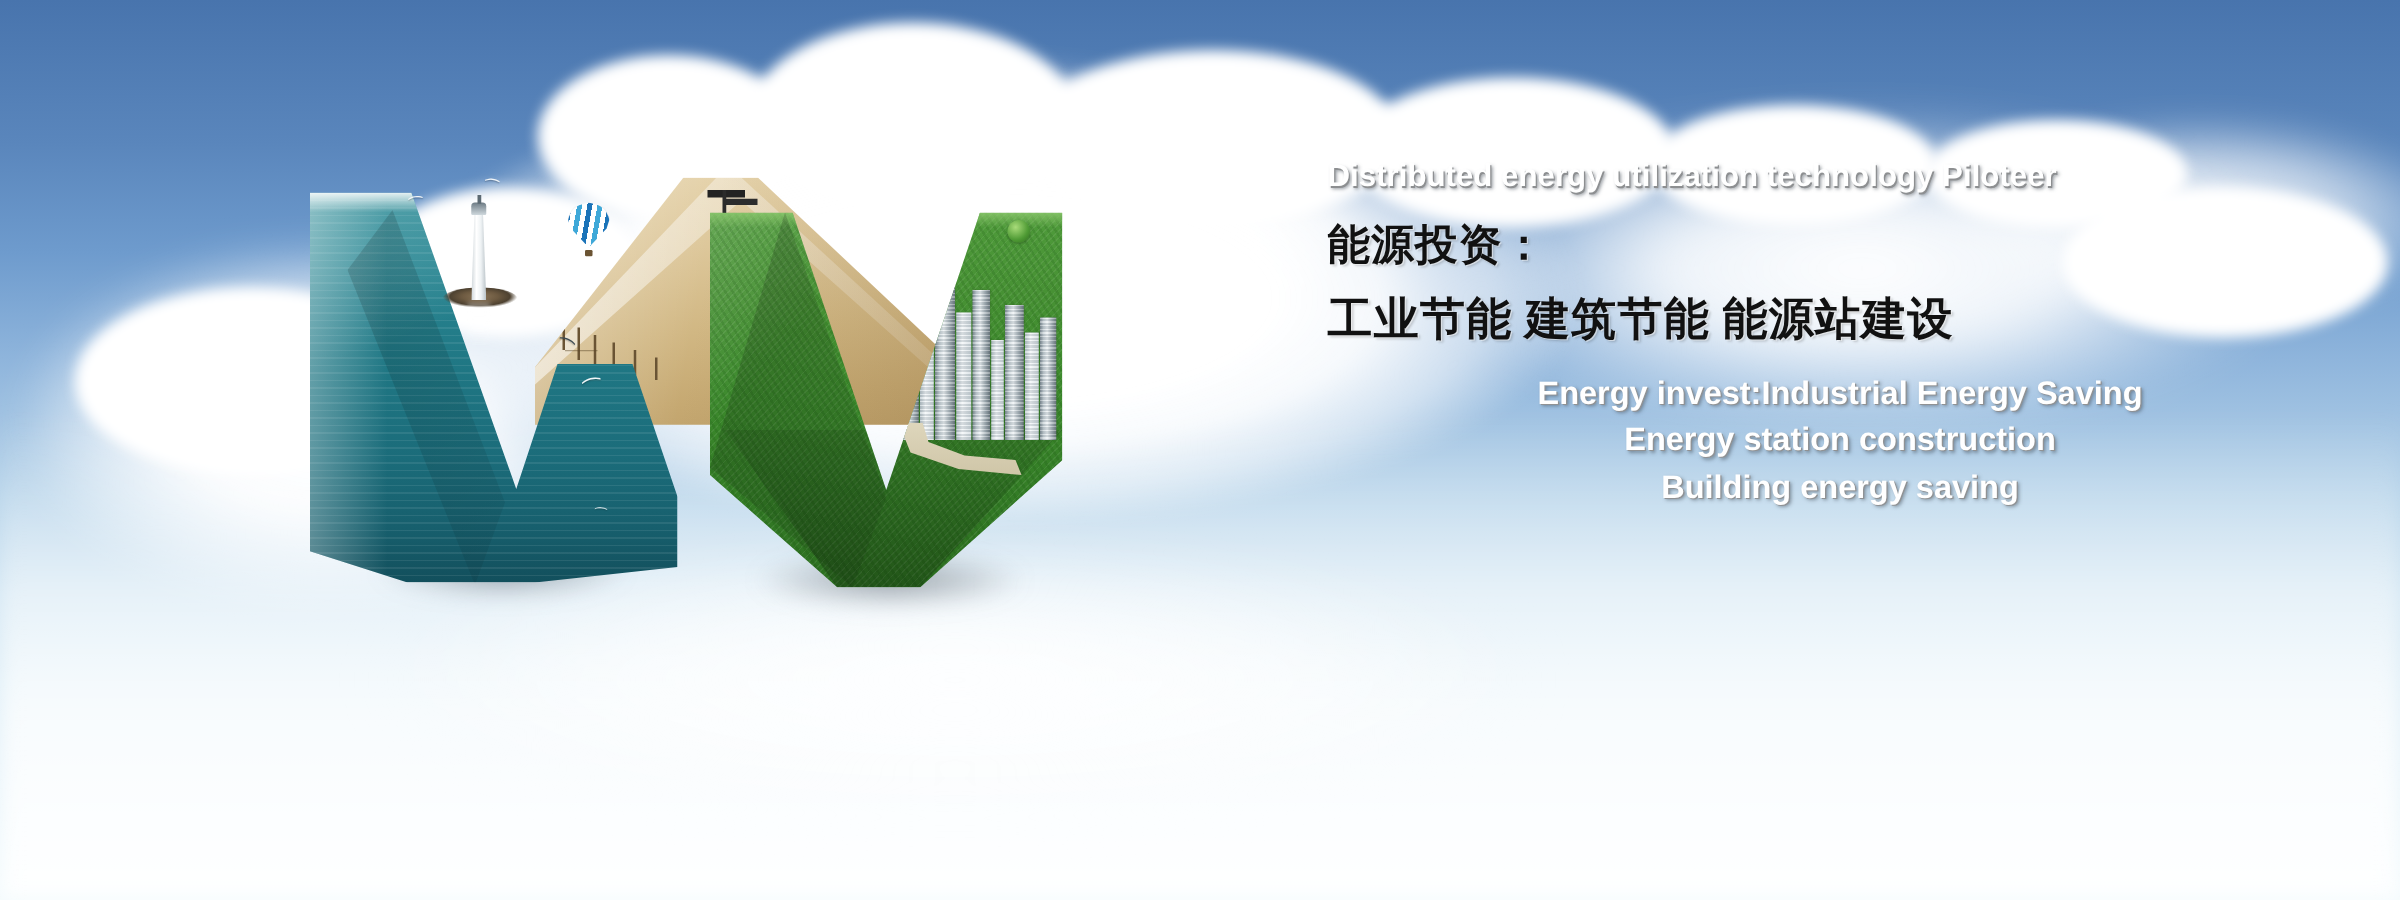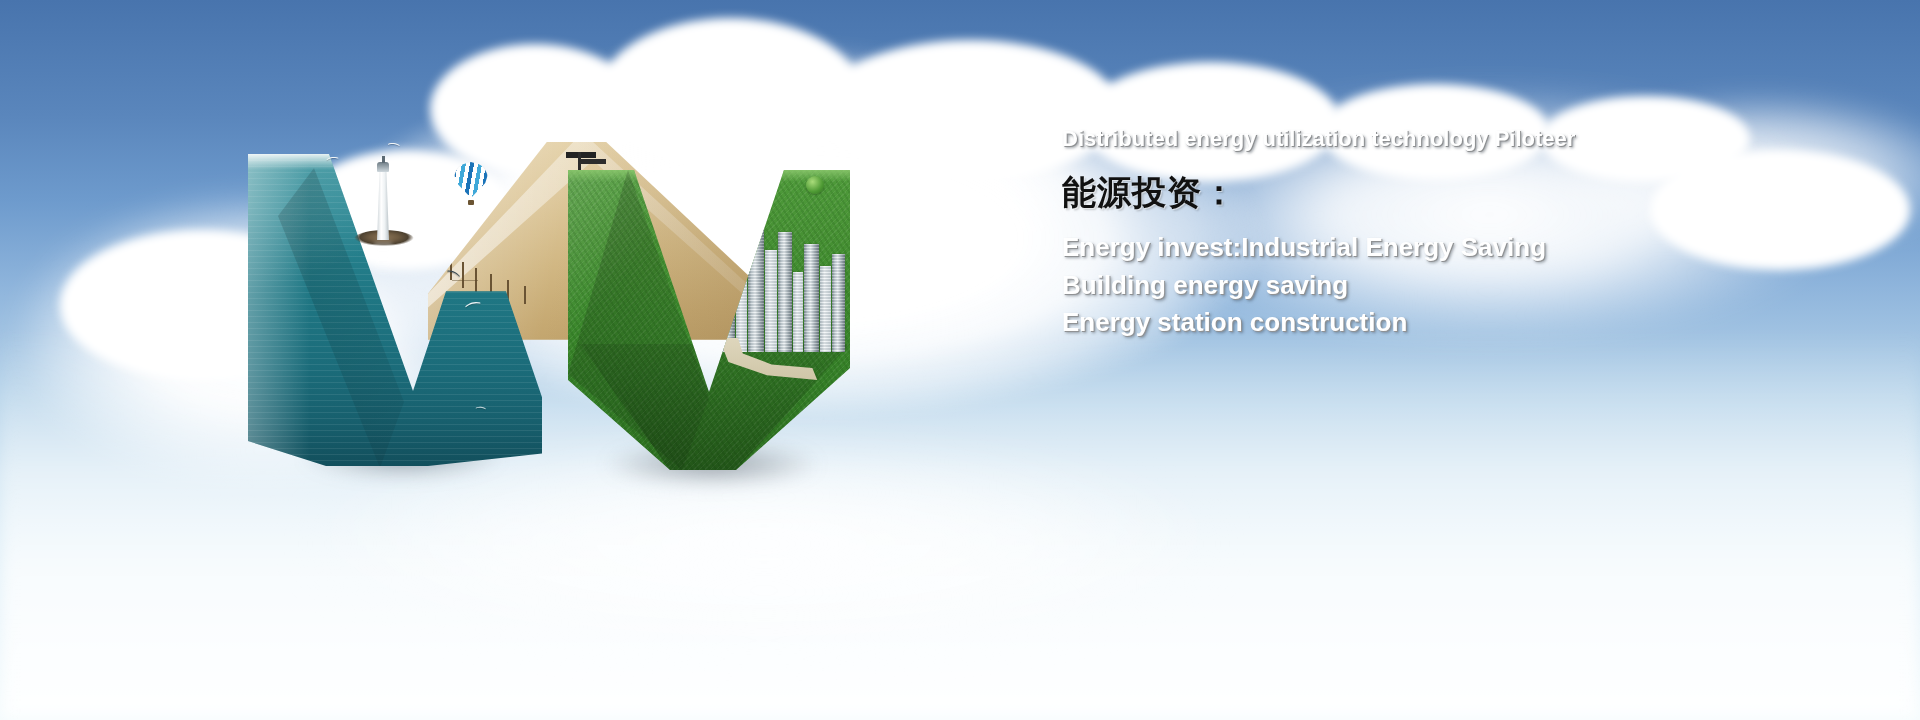--- a/index.html
+++ b/index.html
@@ -240,37 +240,37 @@
 
   
   #textblock{position:absolute;left:1062px;top:126px;width:820px;}
 
   .zh-head{
     font-size:45px;font-weight:bold;letter-spacing:2px;color:#121212;
     line-height:1.1;margin:0 0 10px 0;white-space:nowrap;
     text-shadow:1px 1px 0 rgba(255,255,255,.55), 2px 2px 2px rgba(0,0,0,.20);
   }
   .en-sub{
-    font-size:22px;font-weight:bold;color:#ffffff;line-height:1.2;margin:0 0 20px 0;
+    font-size:25px;font-weight:bold;color:#ffffff;line-height:1.2;margin:0 0 20px 0;
     white-space:nowrap;
     text-shadow:1px 1px 0 #8d8f91, 2px 2px 3px rgba(60,70,80,.55);
   }
   .zh-line{
     font-size:34px;font-weight:bold;letter-spacing:1px;color:#111111;
     line-height:1.25;margin:0 0 14px 0;white-space:nowrap;
     text-shadow:1px 1px 0 rgba(255,255,255,.5), 2px 2px 2px rgba(0,0,0,.18);
     font-family:Liberation Serif, serif;
   }
   .zh-line.big{font-size:36px;margin-bottom:18px;}
   .en-line{
     font-size:26px;font-weight:bold;color:#ffffff;line-height:1.45;margin:0;
     white-space:nowrap;
     text-shadow:1px 1px 0 #909294, 2px 2px 3px rgba(60,70,80,.50);
   }
-  .en-list{margin-top:4px;}
+  .en-list{margin-top:4px;text-align:center;}
 </style>
 </head>
 <body>
 
 <div id="banner">
 
   <div class="cloudwrap">
     <div id="cloudfar"></div>
     <div id="cloudright"></div>
     <div id="cloudbank2"></div>
@@ -374,21 +374,22 @@
     <div class="gull" style="left:244px;top:272px;transform:rotate(4deg);font-size:11px;opacity:.8;">⁀</div>
   </div>
 
   <div id="textblock">
 
 
     <p class="en-sub">Distributed energy utilization technology Piloteer</p>
 
     <p class="zh-line">能源投资：</p>
 
+    <p class="zh-line big">工业节能  建筑节能  能源站建设</p>
 
     <div class="en-list">
       <p class="en-line">Energy invest:Industrial Energy Saving</p>
+      <p class="en-line">Energy station construction</p>
       <p class="en-line">Building energy saving</p>
-      <p class="en-line">Energy station construction</p>
     </div>
   </div>
 
 </div>
 
 </body></html>

